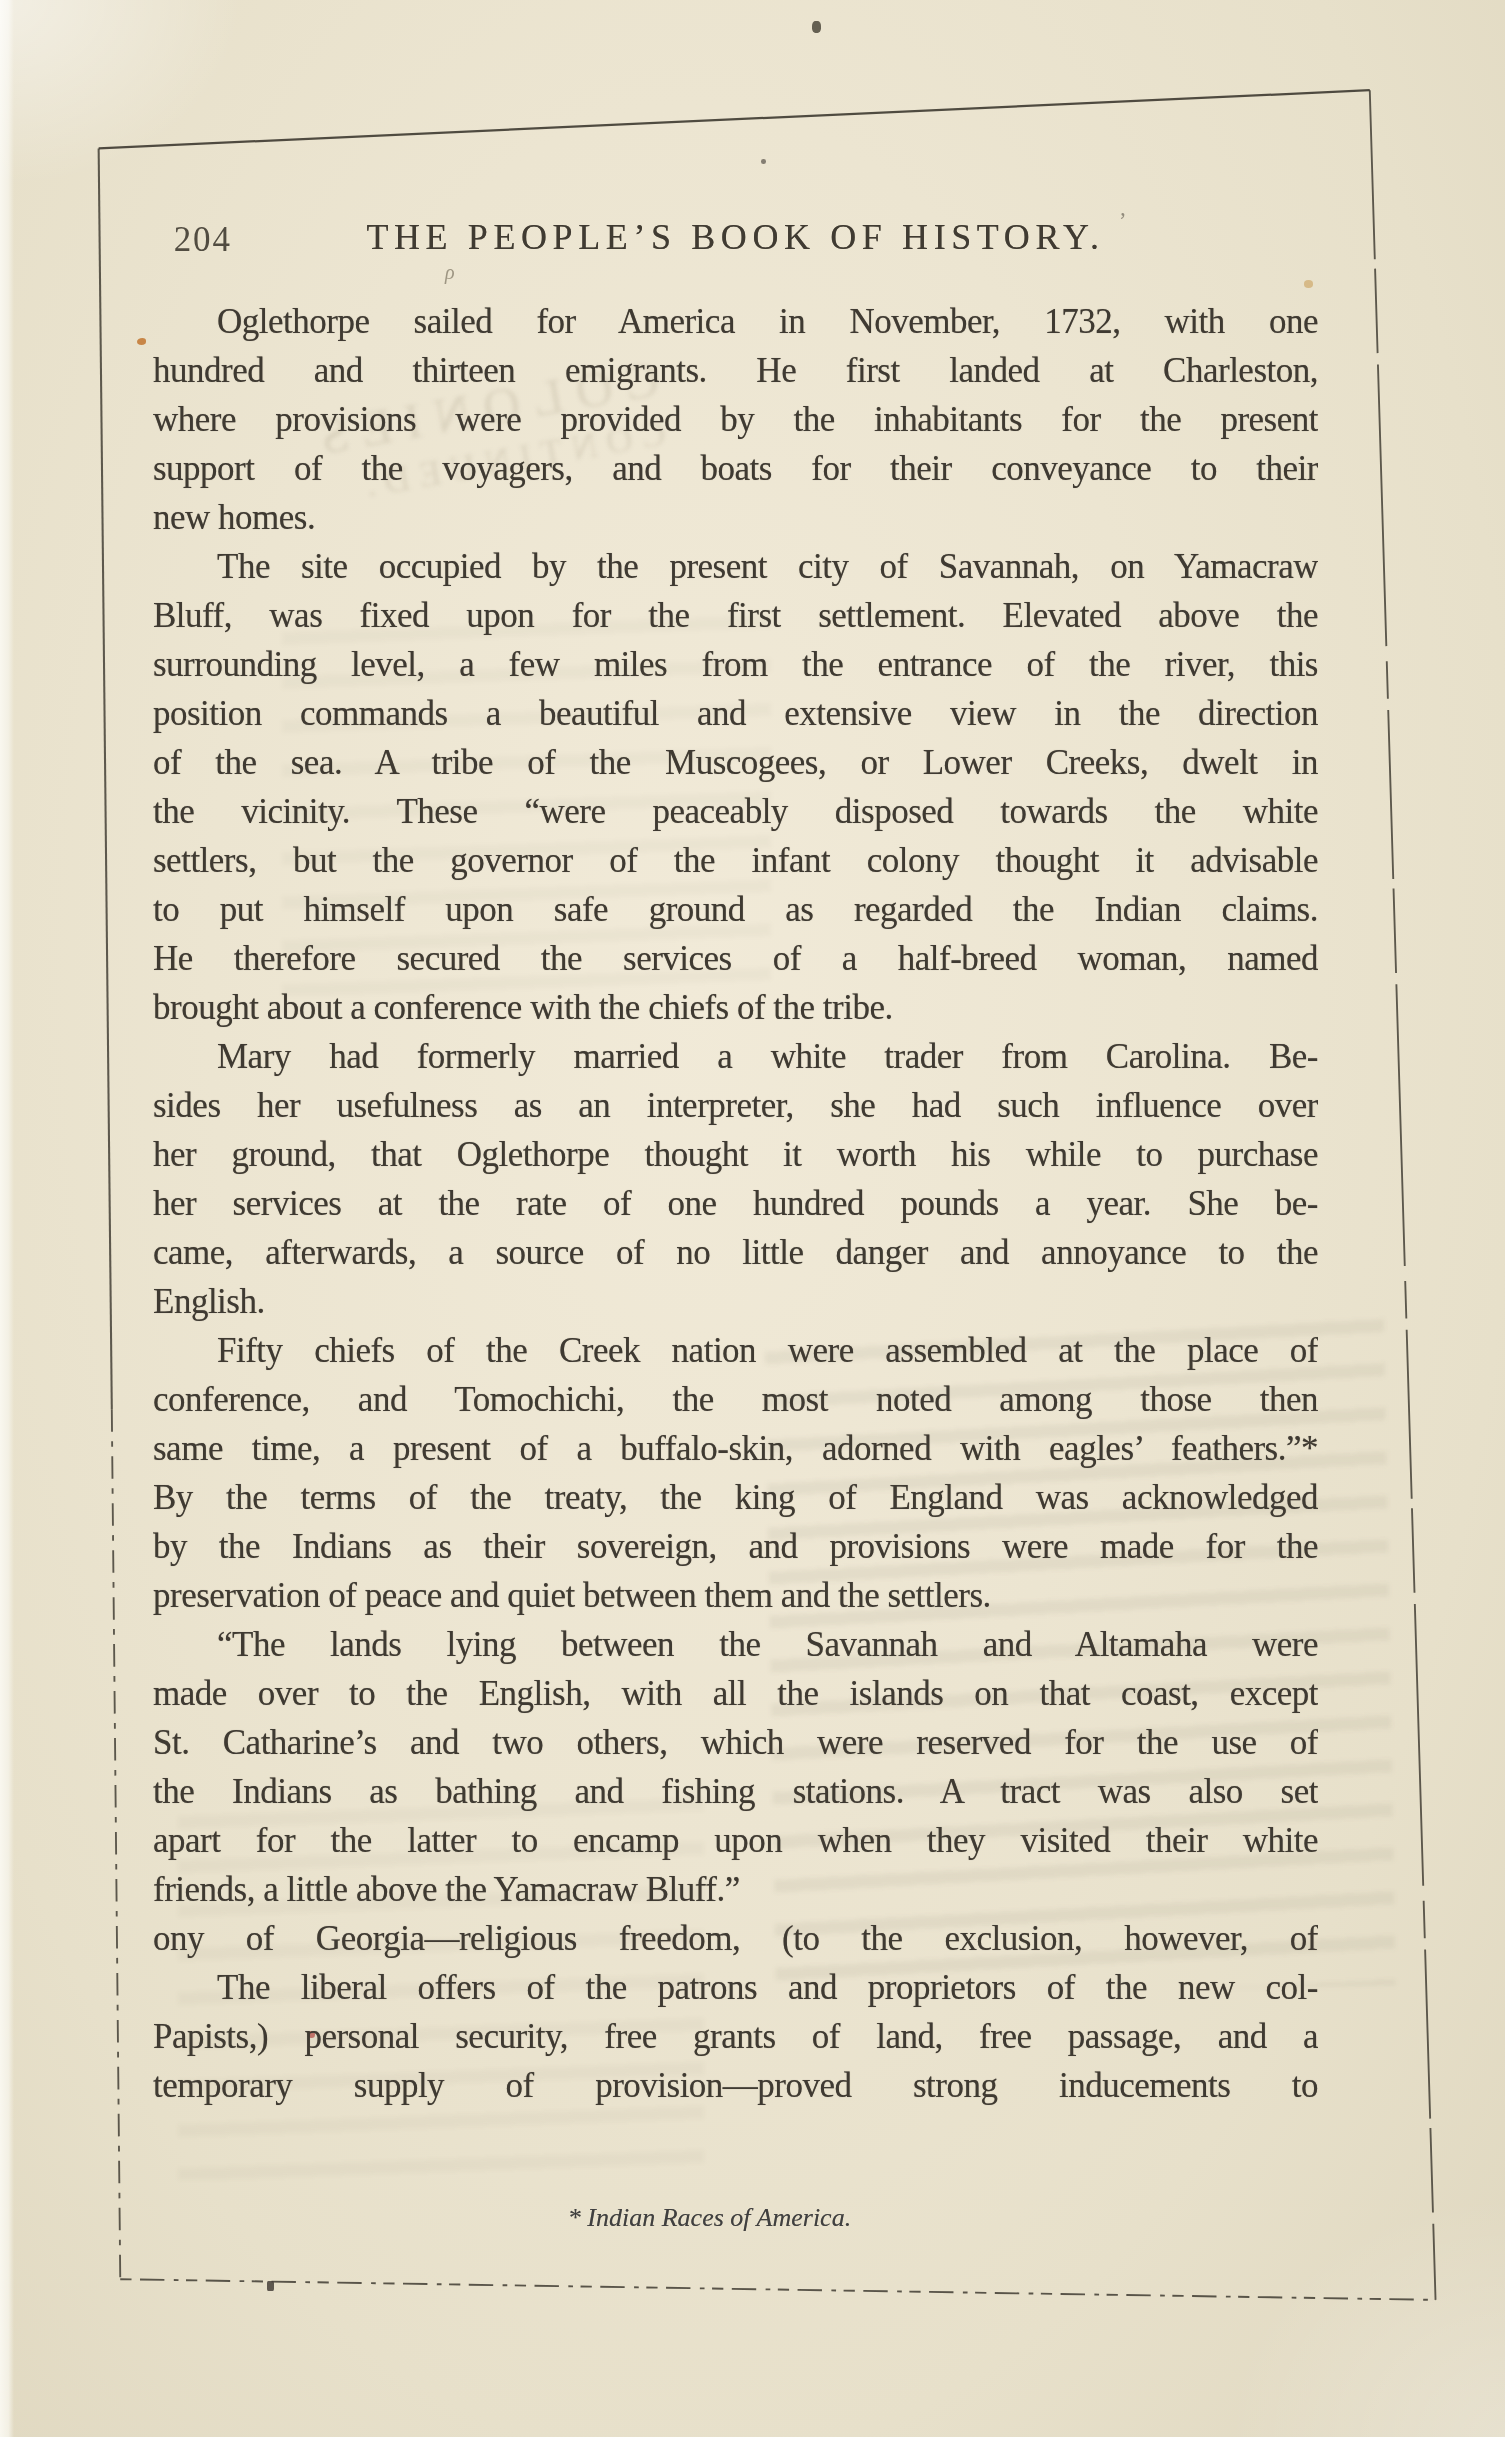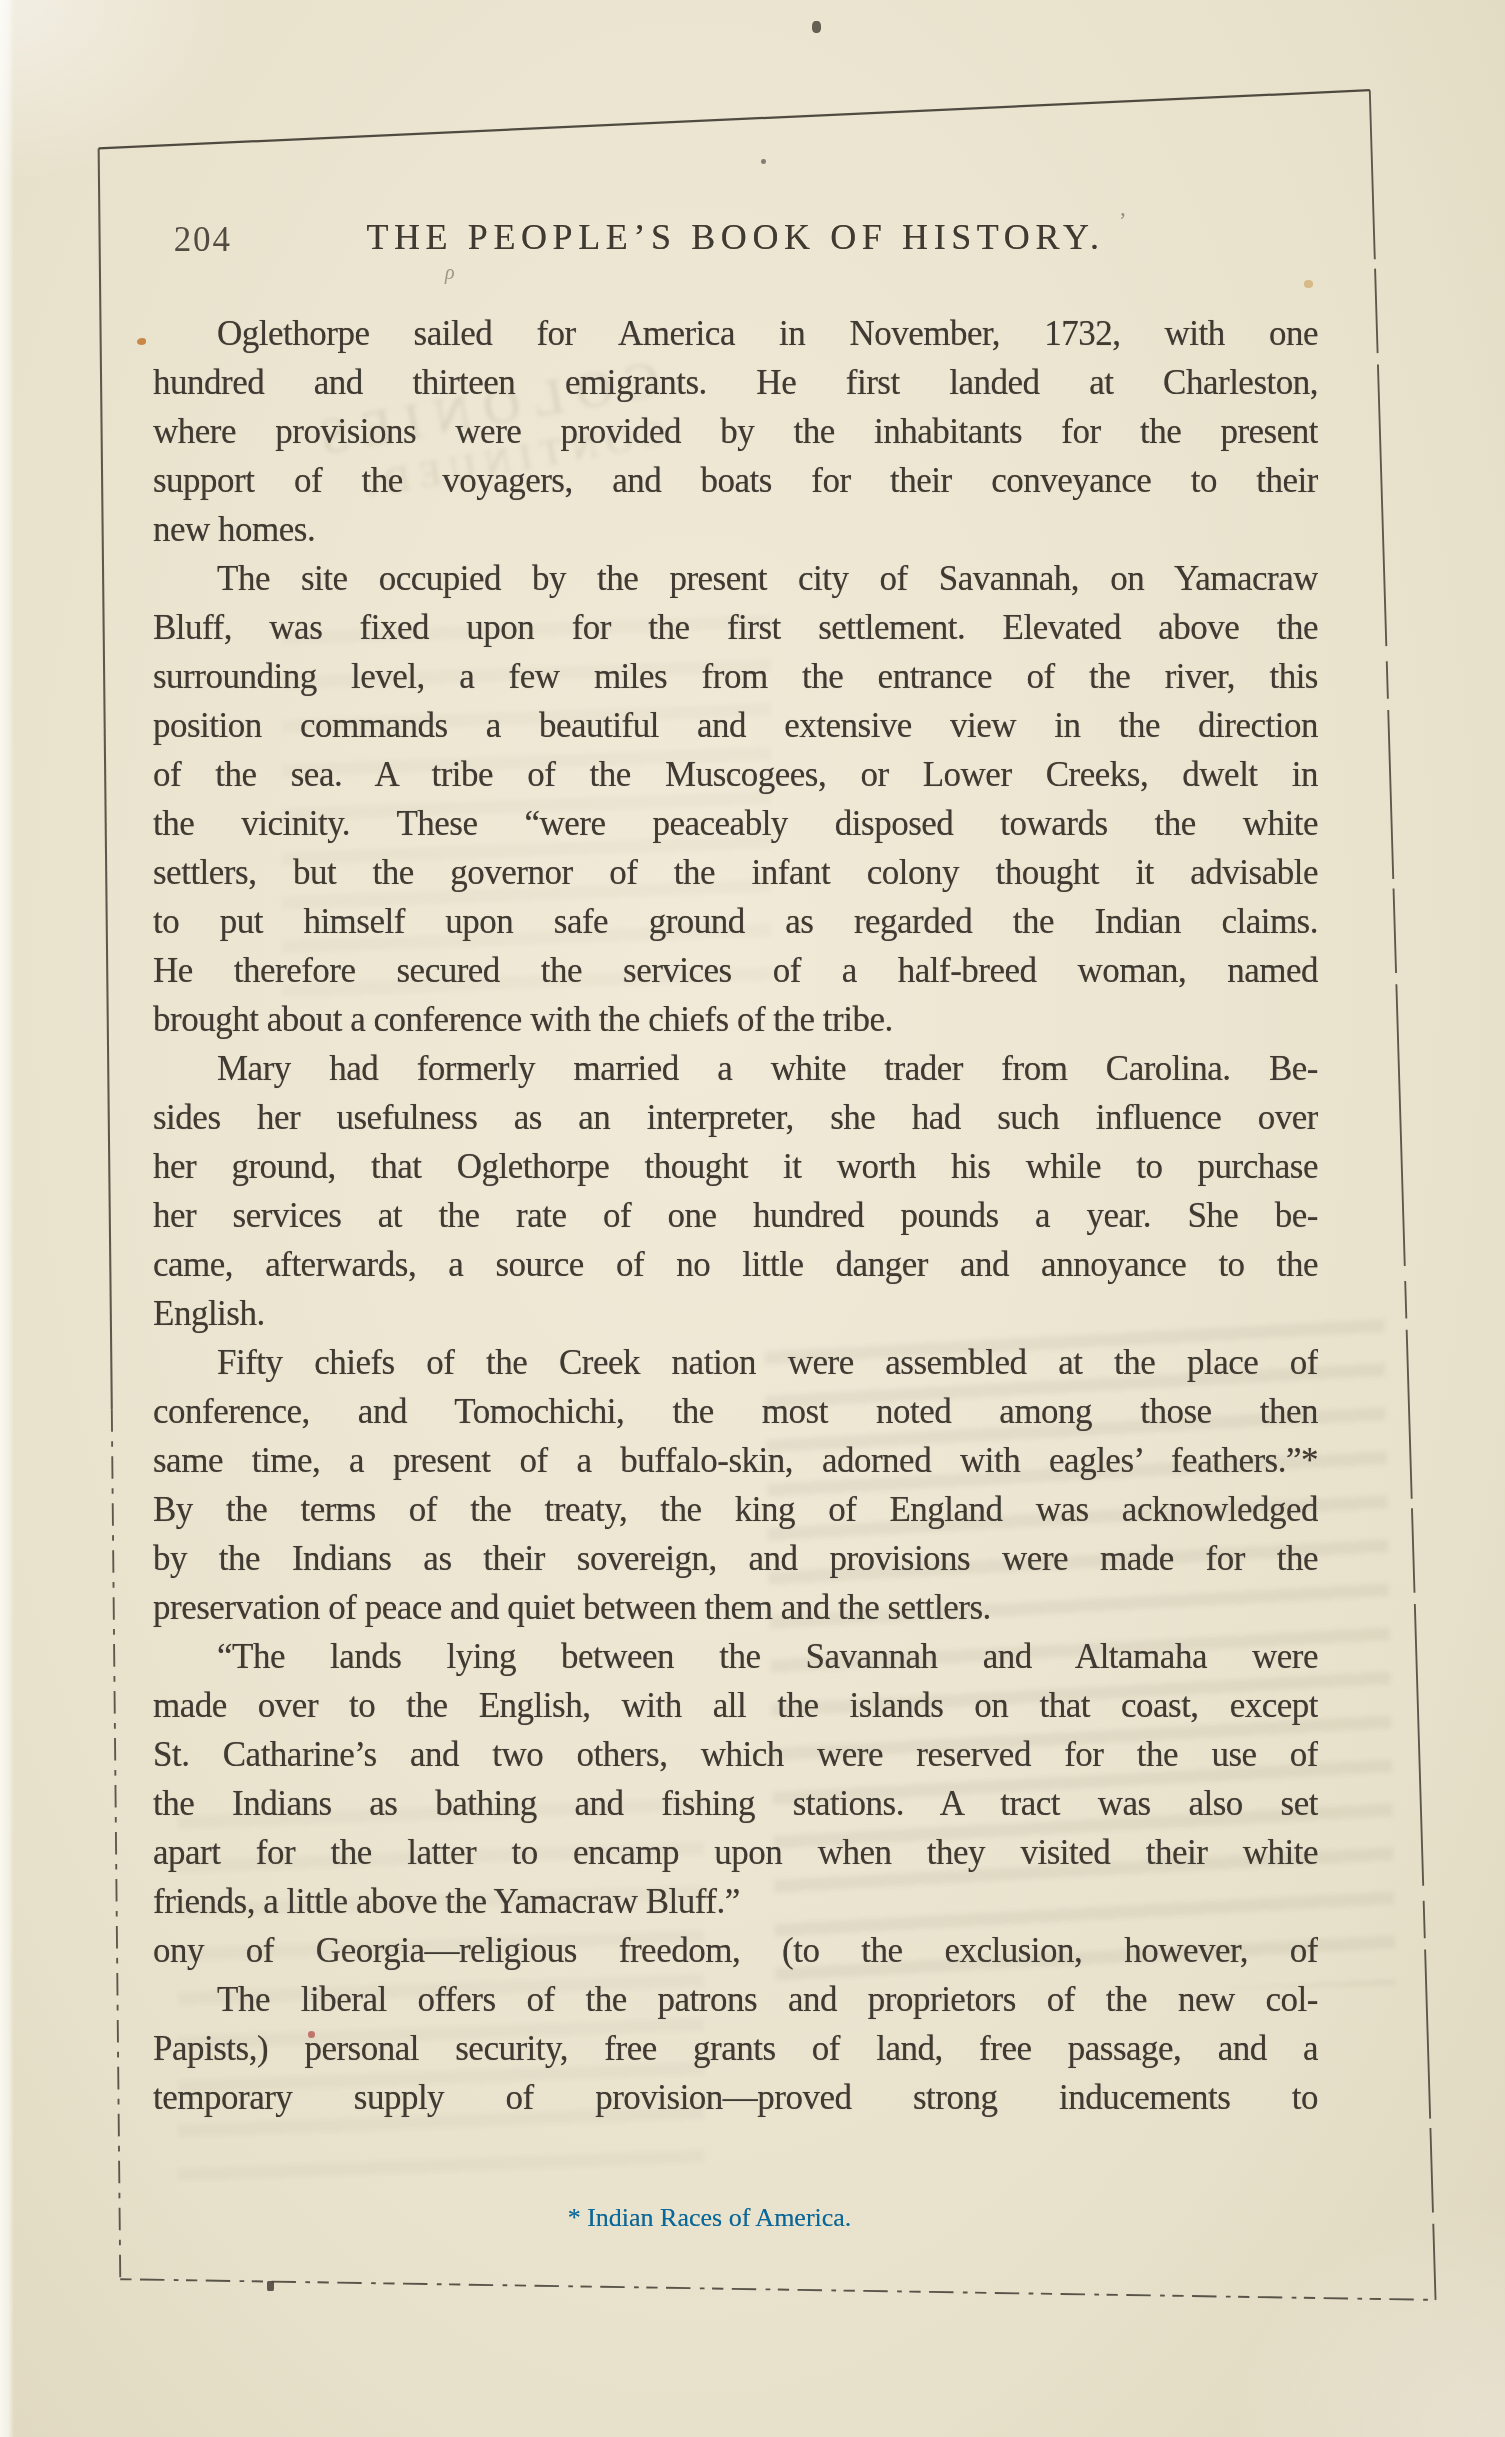--- a/index.html
+++ b/index.html
@@ -60,34 +60,34 @@
   .running-title{
     display:block;text-align:center;font-size:36px;letter-spacing:5.6px;
     color:#403b32;padding-top:1.9px;
     text-shadow:0 0 0.6px rgba(64,58,48,0.65);
   }
   .stray-mark{position:absolute;left:966px;top:-5.6px;font-size:22.5px;opacity:.55;color:#4a443a;}
 
   .body-text{position:absolute;left:0;top:83px;width:1165px;
     font-size:35px;letter-spacing:-0.5px;color:#3f3a32;
     text-shadow:0 0 0.7px rgba(62,56,46,0.55);
-    margin-top:12px;
   }
   .ln{
     height:49px;line-height:49px;overflow:hidden;
     text-align:justify;text-align-last:justify;
   }
   .ln.first{text-indent:64px;}
   .ln.end{text-align:left;text-align-last:left;}
 
   .footnote{
     position:absolute;left:0;top:1989px;width:1165px;
-    text-align:center;font-size:26px;color:#0369a1;
+    text-align:center;font-size:26px;color:#404040;
     transform:translateX(-26px);
     text-shadow:0 0 0.5px rgba(62,56,46,0.5);
+    font-style:italic;
   }
 </style>
 </head>
 <body>
 
 <div class="left-white-strip"></div>
 <div class="topleft-light"></div>
 <div class="botright-light"></div>
 
 <div class="ghost-caps">

